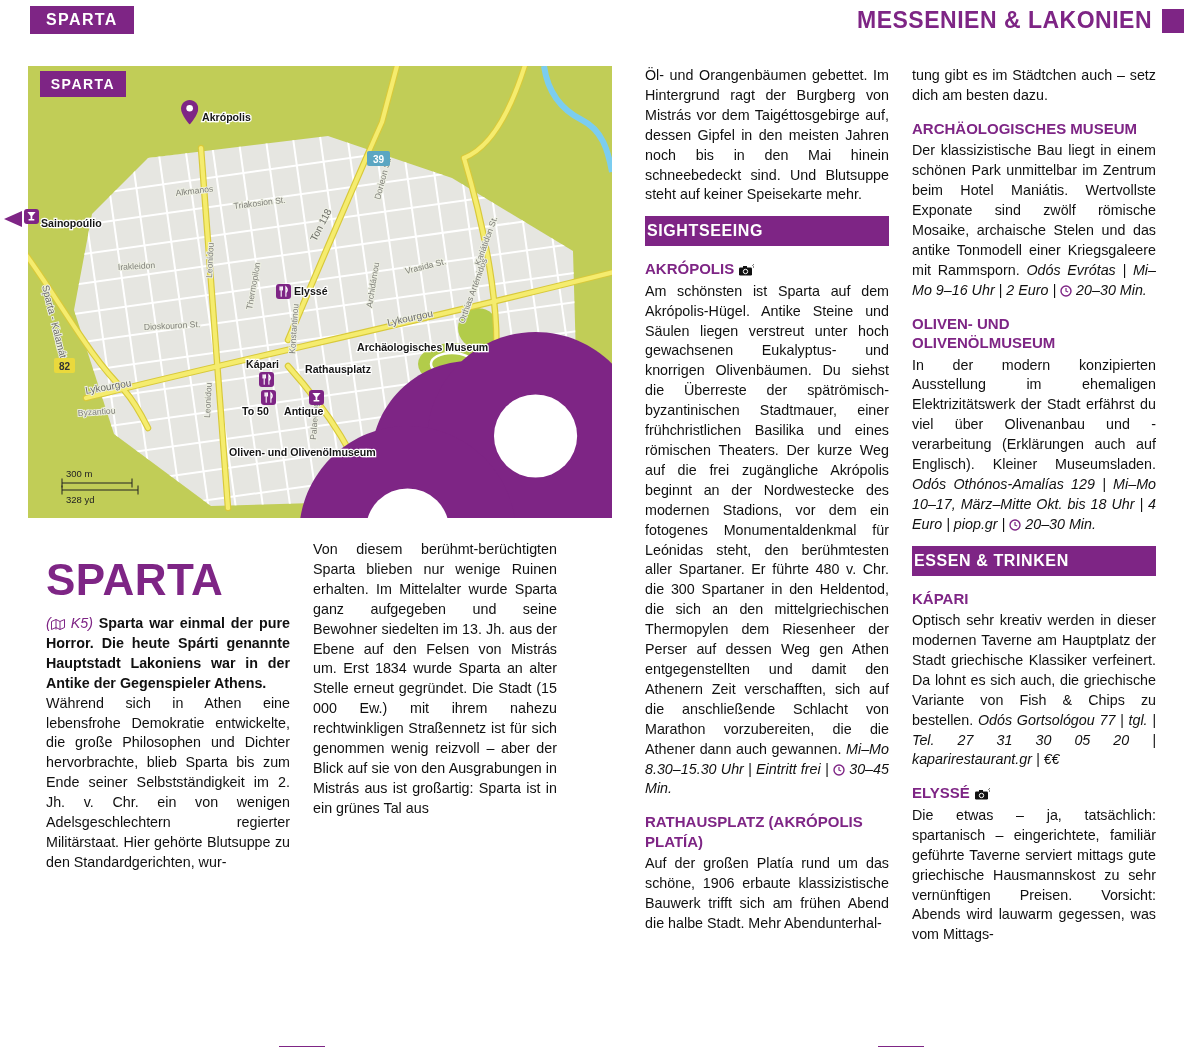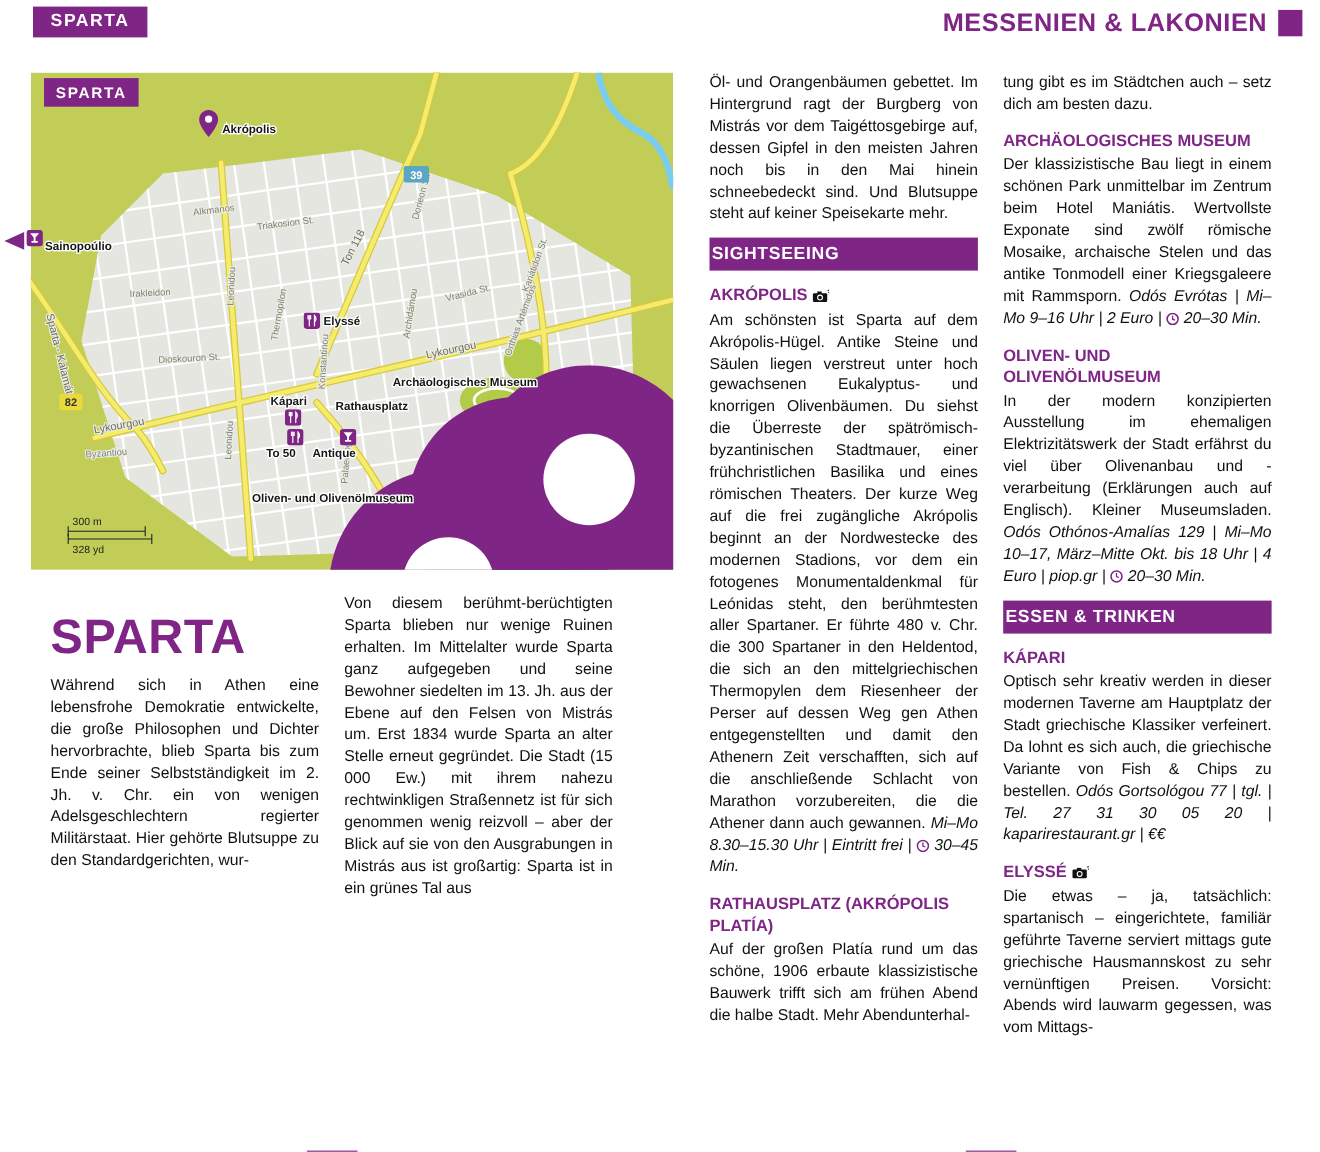--- a/index.html
+++ b/index.html
@@ -242,20 +242,26 @@
     <text class="poi" x="13" y="161">Sainopoúlio</text>
   </g>
 </svg>
 </div>
 
 <div class="cols lp">
   <div class="col">
 
     <h1 class="city">SPARTA</h1>
 
+    <p>
+      <span class="mapref"><span>(</span><svg class="icon-inline" width="14" height="11" viewBox="0 0 14 11">
+            <path d="M.5 2.5 5 .5l4 2 4.5-2v8l-4.5 2-4-2-4.5 2z" fill="none" stroke="#7e2585" stroke-width="1"></path>
+            <path d="M5 .5v10M9 2.5v8" stroke="#7e2585" stroke-width="1"></path>
+          </svg> <span>K5)</span></span>
+      <span class="lead">Sparta war einmal der pure Horror. Die heute Spárti genannte Hauptstadt Lakoniens war in der Antike der Gegenspieler Athens.</span></p>
 
     <p>Während sich in Athen eine lebensfrohe Demokratie entwickelte, die große Philosophen und Dichter hervorbrachte, blieb Sparta bis zum Ende seiner Selbstständigkeit im 2. Jh. v. Chr. ein von wenigen Adelsgeschlechtern regierter Militärstaat. Hier gehörte Blutsuppe zu den Standardgerichten, wur-</p>
   </div>
 
   <div class="col">
     <p>Von diesem berühmt-berüchtigten Sparta blieben nur wenige Ruinen erhalten. Im Mittelalter wurde Sparta ganz aufgegeben und seine Bewohner siedelten im 13. Jh. aus der Ebene auf den Felsen von Mistrás um. Erst 1834 wurde Sparta an alter Stelle erneut gegründet. Die Stadt (15 000 Ew.) mit ihrem nahezu rechtwinkligen Straßennetz ist für sich genommen wenig reizvoll – aber der Blick auf sie von den Ausgrabungen in Mistrás aus ist großartig: Sparta ist in ein grünes Tal aus</p>
   </div>
 </div>
 
 <div class="cols rp">

